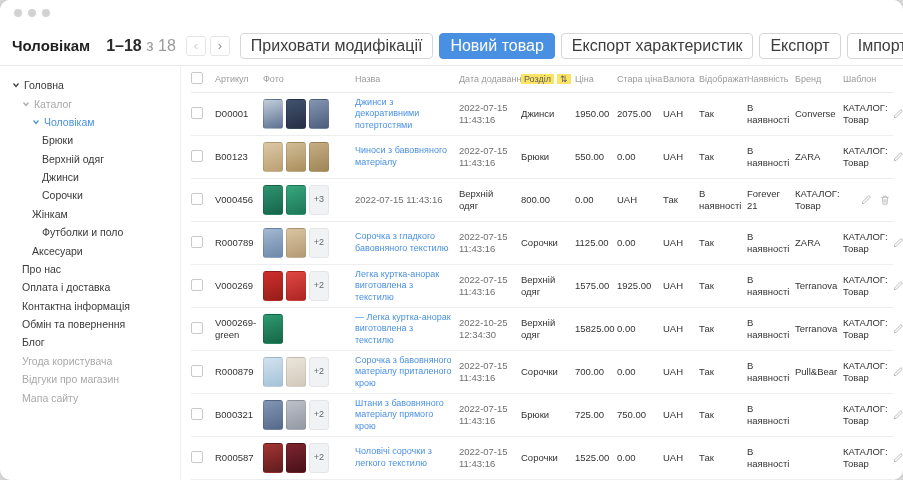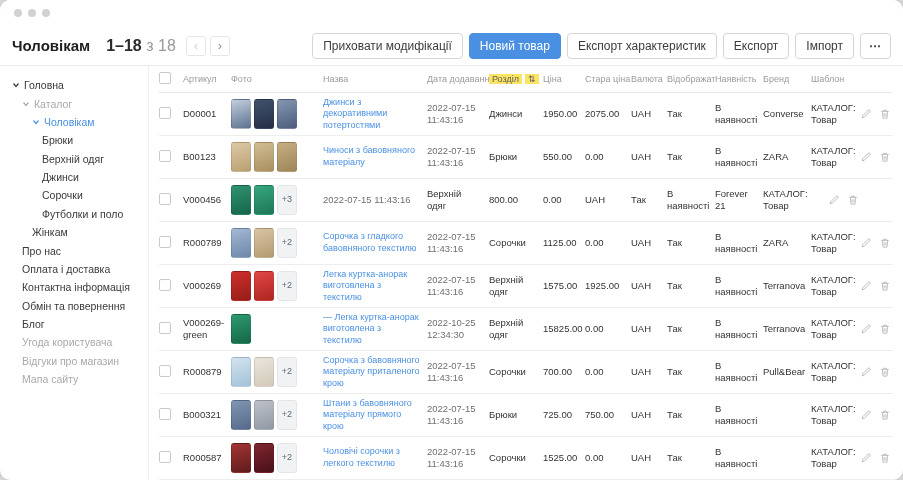--- a/index.html
+++ b/index.html
@@ -17,36 +17,36 @@
   .page-title { font-size:15px; font-weight:bold; color:#1f1f1f; }
   .pagination { font-size:16px; color:#2b2b2b; font-weight:bold; margin-left:6px; white-space:nowrap; }
   .pagination .of { color:#9a9a9a; font-weight:normal; }
   .pager { display:flex; gap:4px; }
   .pager-btn { width:20px; height:20px; border:1px solid #e6e6e6; border-radius:3px; background:#fff;
                font-size:13px; line-height:17px; text-align:center; cursor:pointer; padding:0; }
   .pager-btn.prev { color:#cfcfcf; }
   .pager-btn.next { color:#8f8f8f; }
 
   .header-actions { margin-left:auto; display:flex; gap:6px; }
-  .btn { height:26px; padding:0 10px; font-size:12px; border:1px solid #d6d6d6; border-radius:4px;
+  .btn { height:26px; padding:0 10px; font-size:16px; border:1px solid #d6d6d6; border-radius:4px;
          background:#fff; color:#3c3c3c; display:flex; align-items:center; cursor:pointer; white-space:nowrap;
          font-family:"Liberation Sans", sans-serif; }
   .btn.primary { background:var(--accent); border-color:var(--accent); color:#fff; }
   .btn.more { font-weight:bold; letter-spacing:1px; padding:0 8px; }
 
   .body { flex:1; display:flex; min-height:0; }
 
   .sidebar { width:148px; flex:0 0 148px; padding:10px 6px 6px 12px; overflow:hidden; }
   .side-item { display:flex; align-items:center; gap:4px; padding:3.2px 0; font-size:10.5px; color:#3a3a3a;
                cursor:pointer; white-space:nowrap; }
   .side-item.muted { color:#a9a9a9; }
   .side-item.active { color:var(--link); }
   .side-item .chev { flex:0 0 auto; }
 
-  .main { flex:1; padding:0 10px; border-left:1px solid #f0f0f0; overflow:hidden;
+  .main { flex:1; padding:0 10px; border-left:1px solid #f0f0f0; overflow:hidden;margin-left:32px;
           --cols: 24px 48px 92px 104px 62px 54px 42px 46px 36px 48px 48px 48px 50px 32px; }
 
   .thead { display:grid; grid-template-columns:var(--cols); align-items:center; height:27px;
            border-bottom:1px solid #e9e9e9; }
   .hcell { font-size:9px; color:#9b9b9b; white-space:nowrap; overflow:hidden; cursor:pointer; }
   .hl { background:var(--highlight); padding:2px 3px; border-radius:2px; color:#5c5c5c; }
   .sort { margin-left:3px; font-size:9px; }
 
   .trow { display:grid; grid-template-columns:var(--cols); align-items:center; height:43px;
           border-bottom:1px solid #eeeeee; }
@@ -119,25 +119,28 @@
         </div>
         <div class="side-item" style="padding-left: 30px;">
           <span>Верхній одяг</span>
         </div>
         <div class="side-item" style="padding-left: 30px;">
           <span>Джинси</span>
         </div>
         <div class="side-item" style="padding-left: 30px;">
           <span>Сорочки</span>
         </div>
+        <div class="side-item" style="padding-left: 20px;">
+          <span>Жінкам</span>
+        </div>
         <div class="side-item" style="padding-left: 30px;">
           <span>Футболки и поло</span>
         </div>
         <div class="side-item" style="padding-left: 20px;">
-          <span>Жінкам</span>
+          <span>Аксесуари</span>
         </div>
         <div class="side-item" style="padding-left: 10px;">
           <span>Про нас</span>
         </div>
         <div class="side-item" style="padding-left: 10px;">
           <span>Оплата і доставка</span>
         </div>
         <div class="side-item" style="padding-left: 10px;">
           <span>Контактна інформація</span>
         </div>

